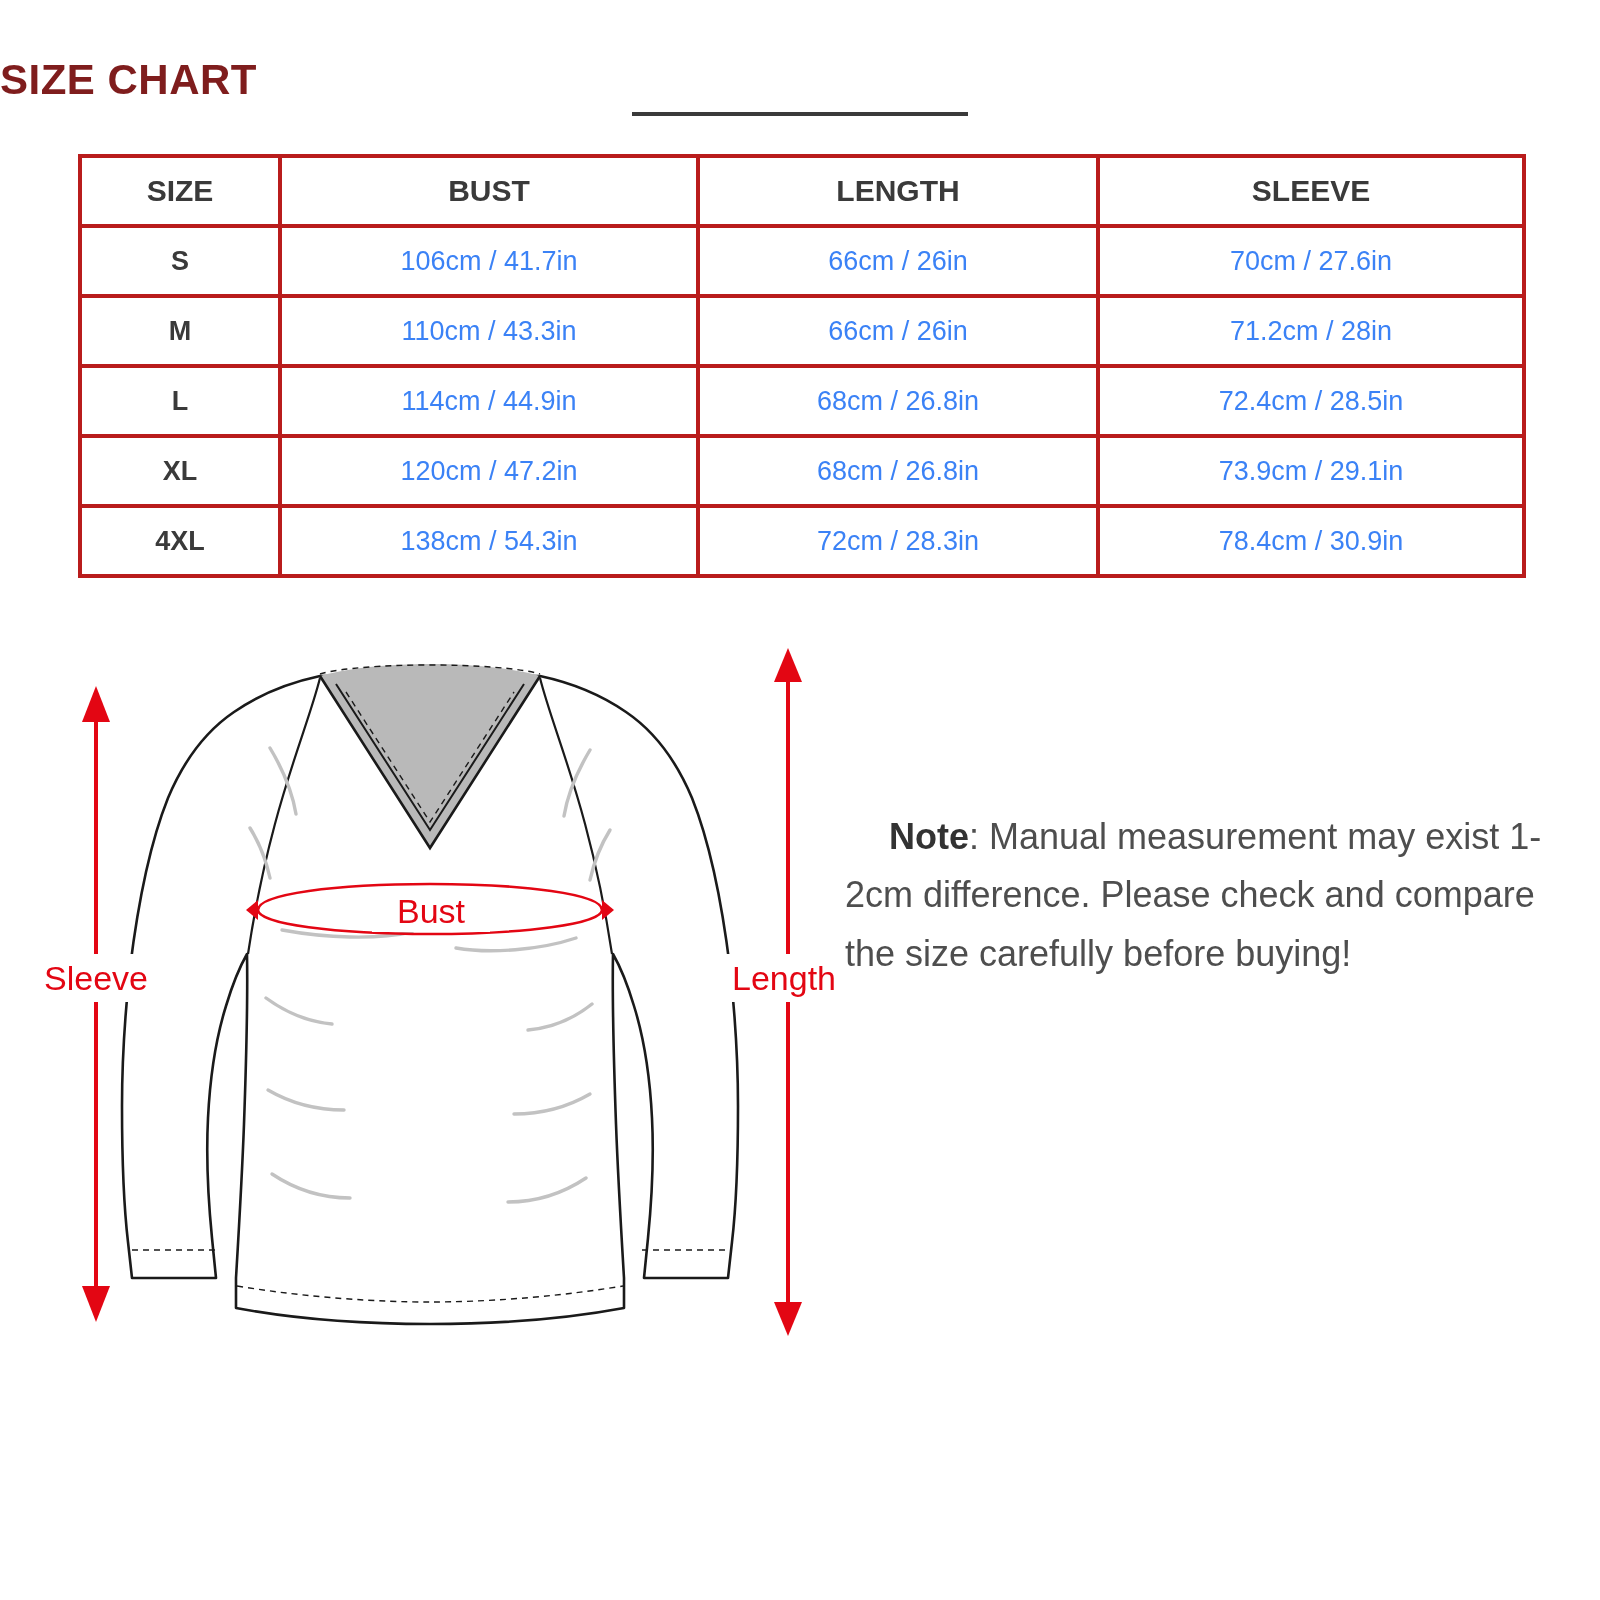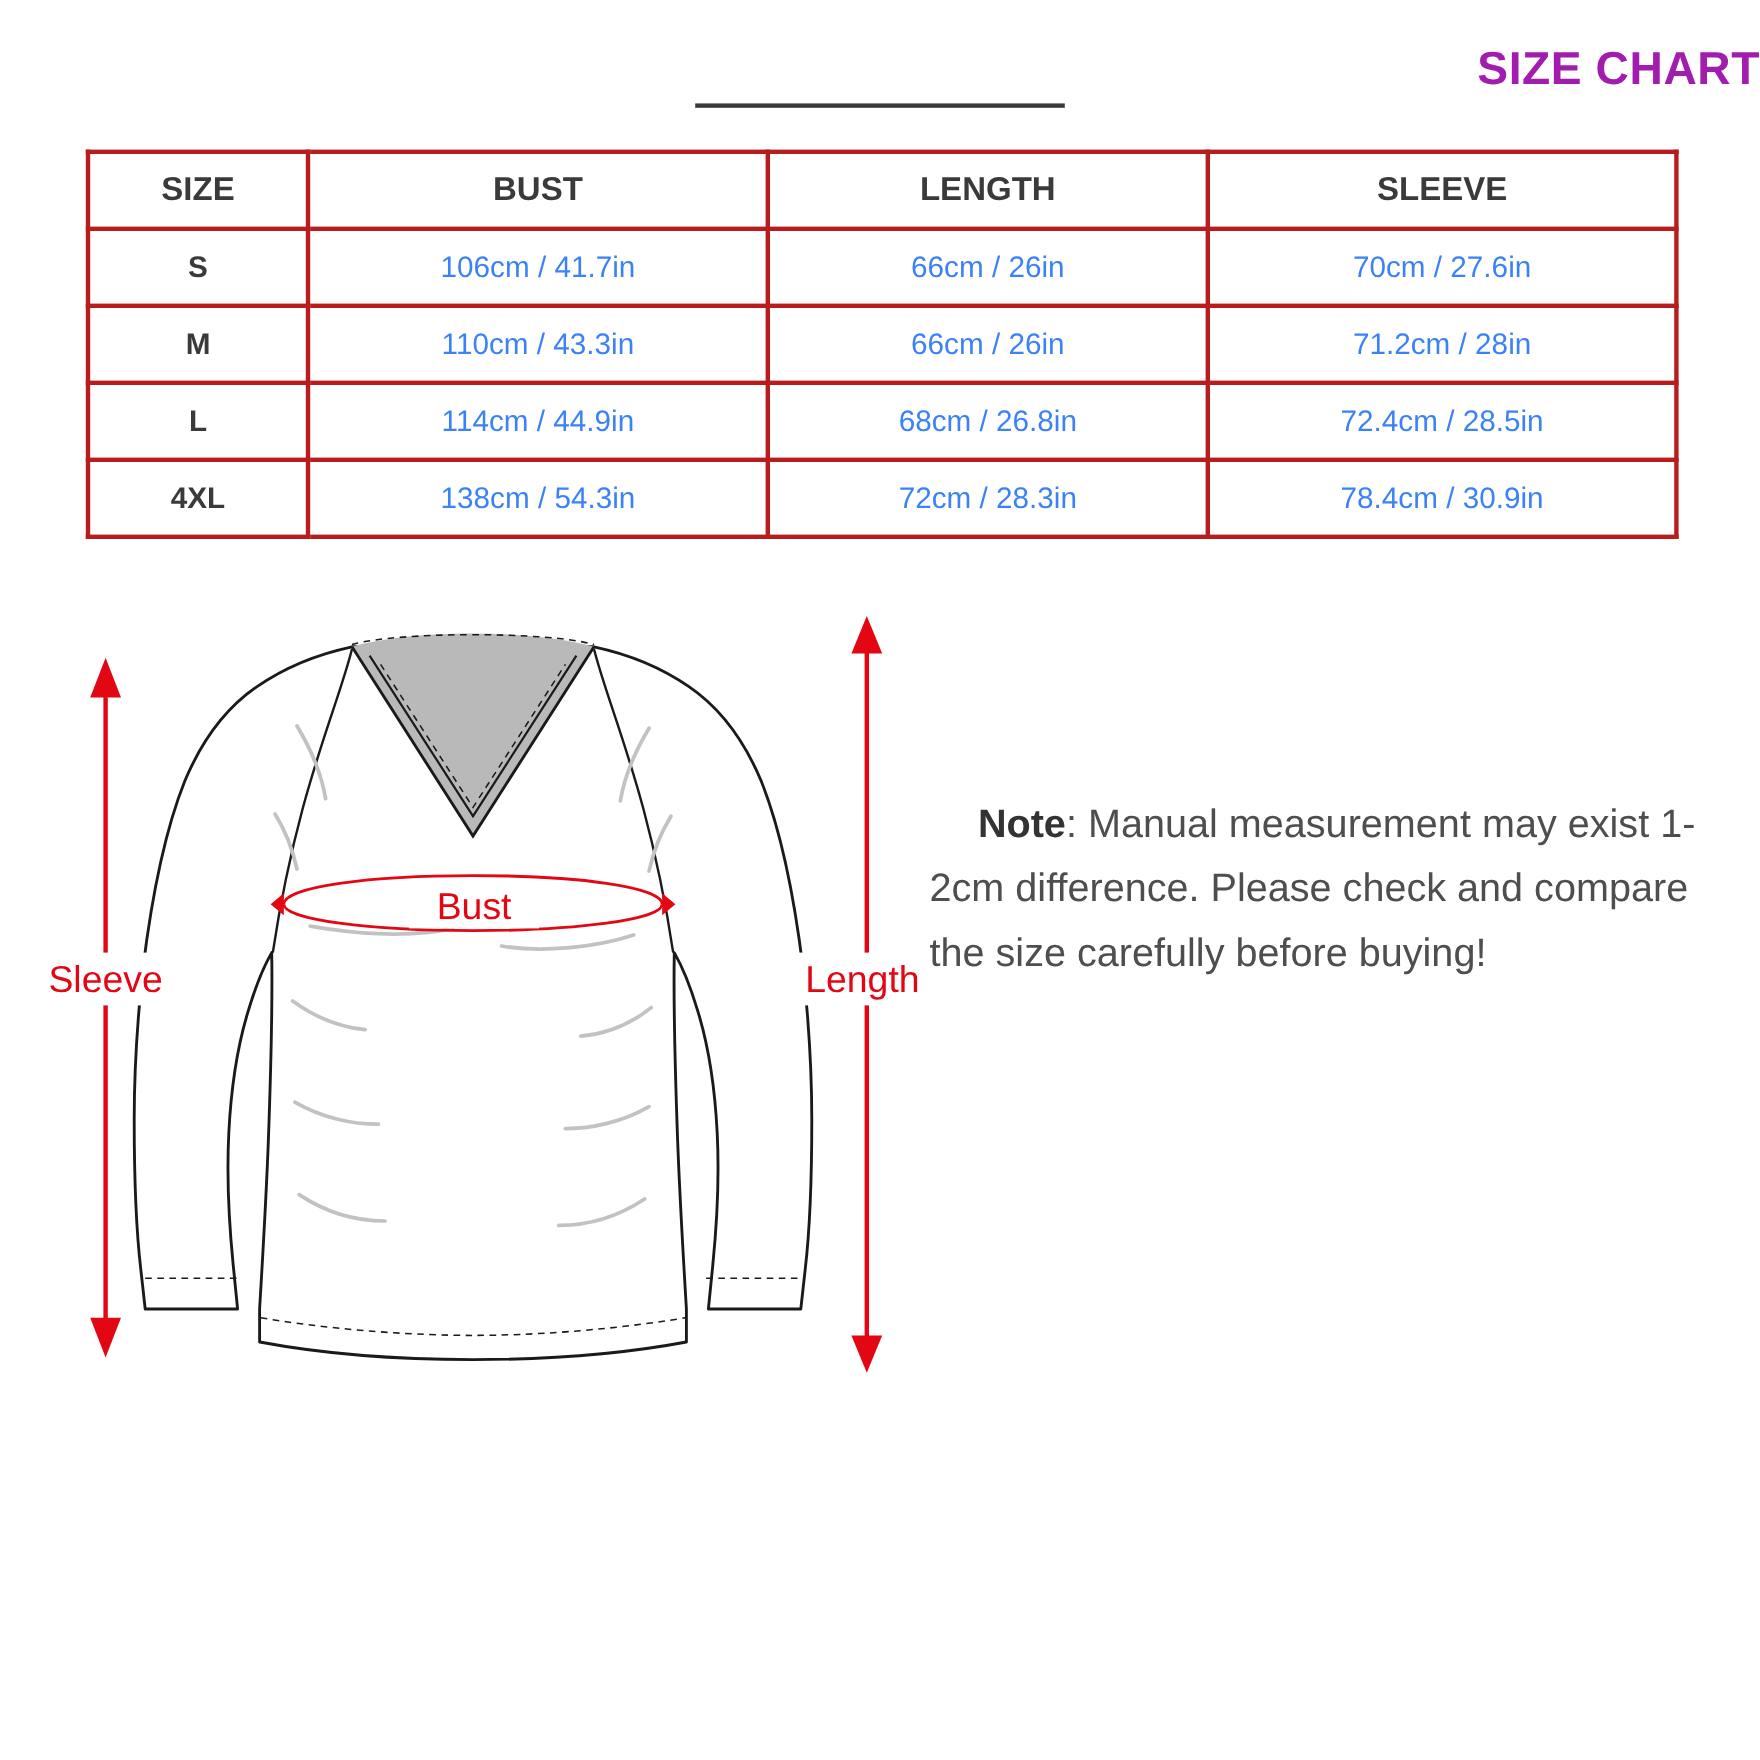--- a/index.html
+++ b/index.html
@@ -14,26 +14,26 @@
 
   .page {
     position: relative;
     width: 1600px;
     height: 1600px;
     overflow: hidden;
   }
 
   
   .title {
-    text-align: right;
+    text-align: left;
     font-size: 42px;
     font-weight: bold;
-    color: #a21caf;
+    color: #7f1d1d;
     letter-spacing: 0.5px;
-    padding-top: 38px;
+    padding-top: 56px;
   }
   .title-underline {
     width: 336px;
     height: 4px;
     background: #3a3a3a;
     margin: 8px auto 0 auto;
   }
 
   
   .table-wrap {
@@ -138,20 +138,26 @@
           <td class="size-cell">M</td>
           <td class="val">110cm / 43.3in</td>
           <td class="val">66cm / 26in</td>
           <td class="val">71.2cm / 28in</td>
         </tr>
         <tr>
           <td class="size-cell">L</td>
           <td class="val">114cm / 44.9in</td>
           <td class="val">68cm / 26.8in</td>
           <td class="val">72.4cm / 28.5in</td>
+        </tr>
+        <tr>
+          <td class="size-cell">XL</td>
+          <td class="val">120cm / 47.2in</td>
+          <td class="val">68cm / 26.8in</td>
+          <td class="val">73.9cm / 29.1in</td>
         </tr>
         <tr>
           <td class="size-cell">4XL</td>
           <td class="val">138cm / 54.3in</td>
           <td class="val">72cm / 28.3in</td>
           <td class="val">78.4cm / 30.9in</td>
         </tr>
       </tbody>
     </table>
   </div>

